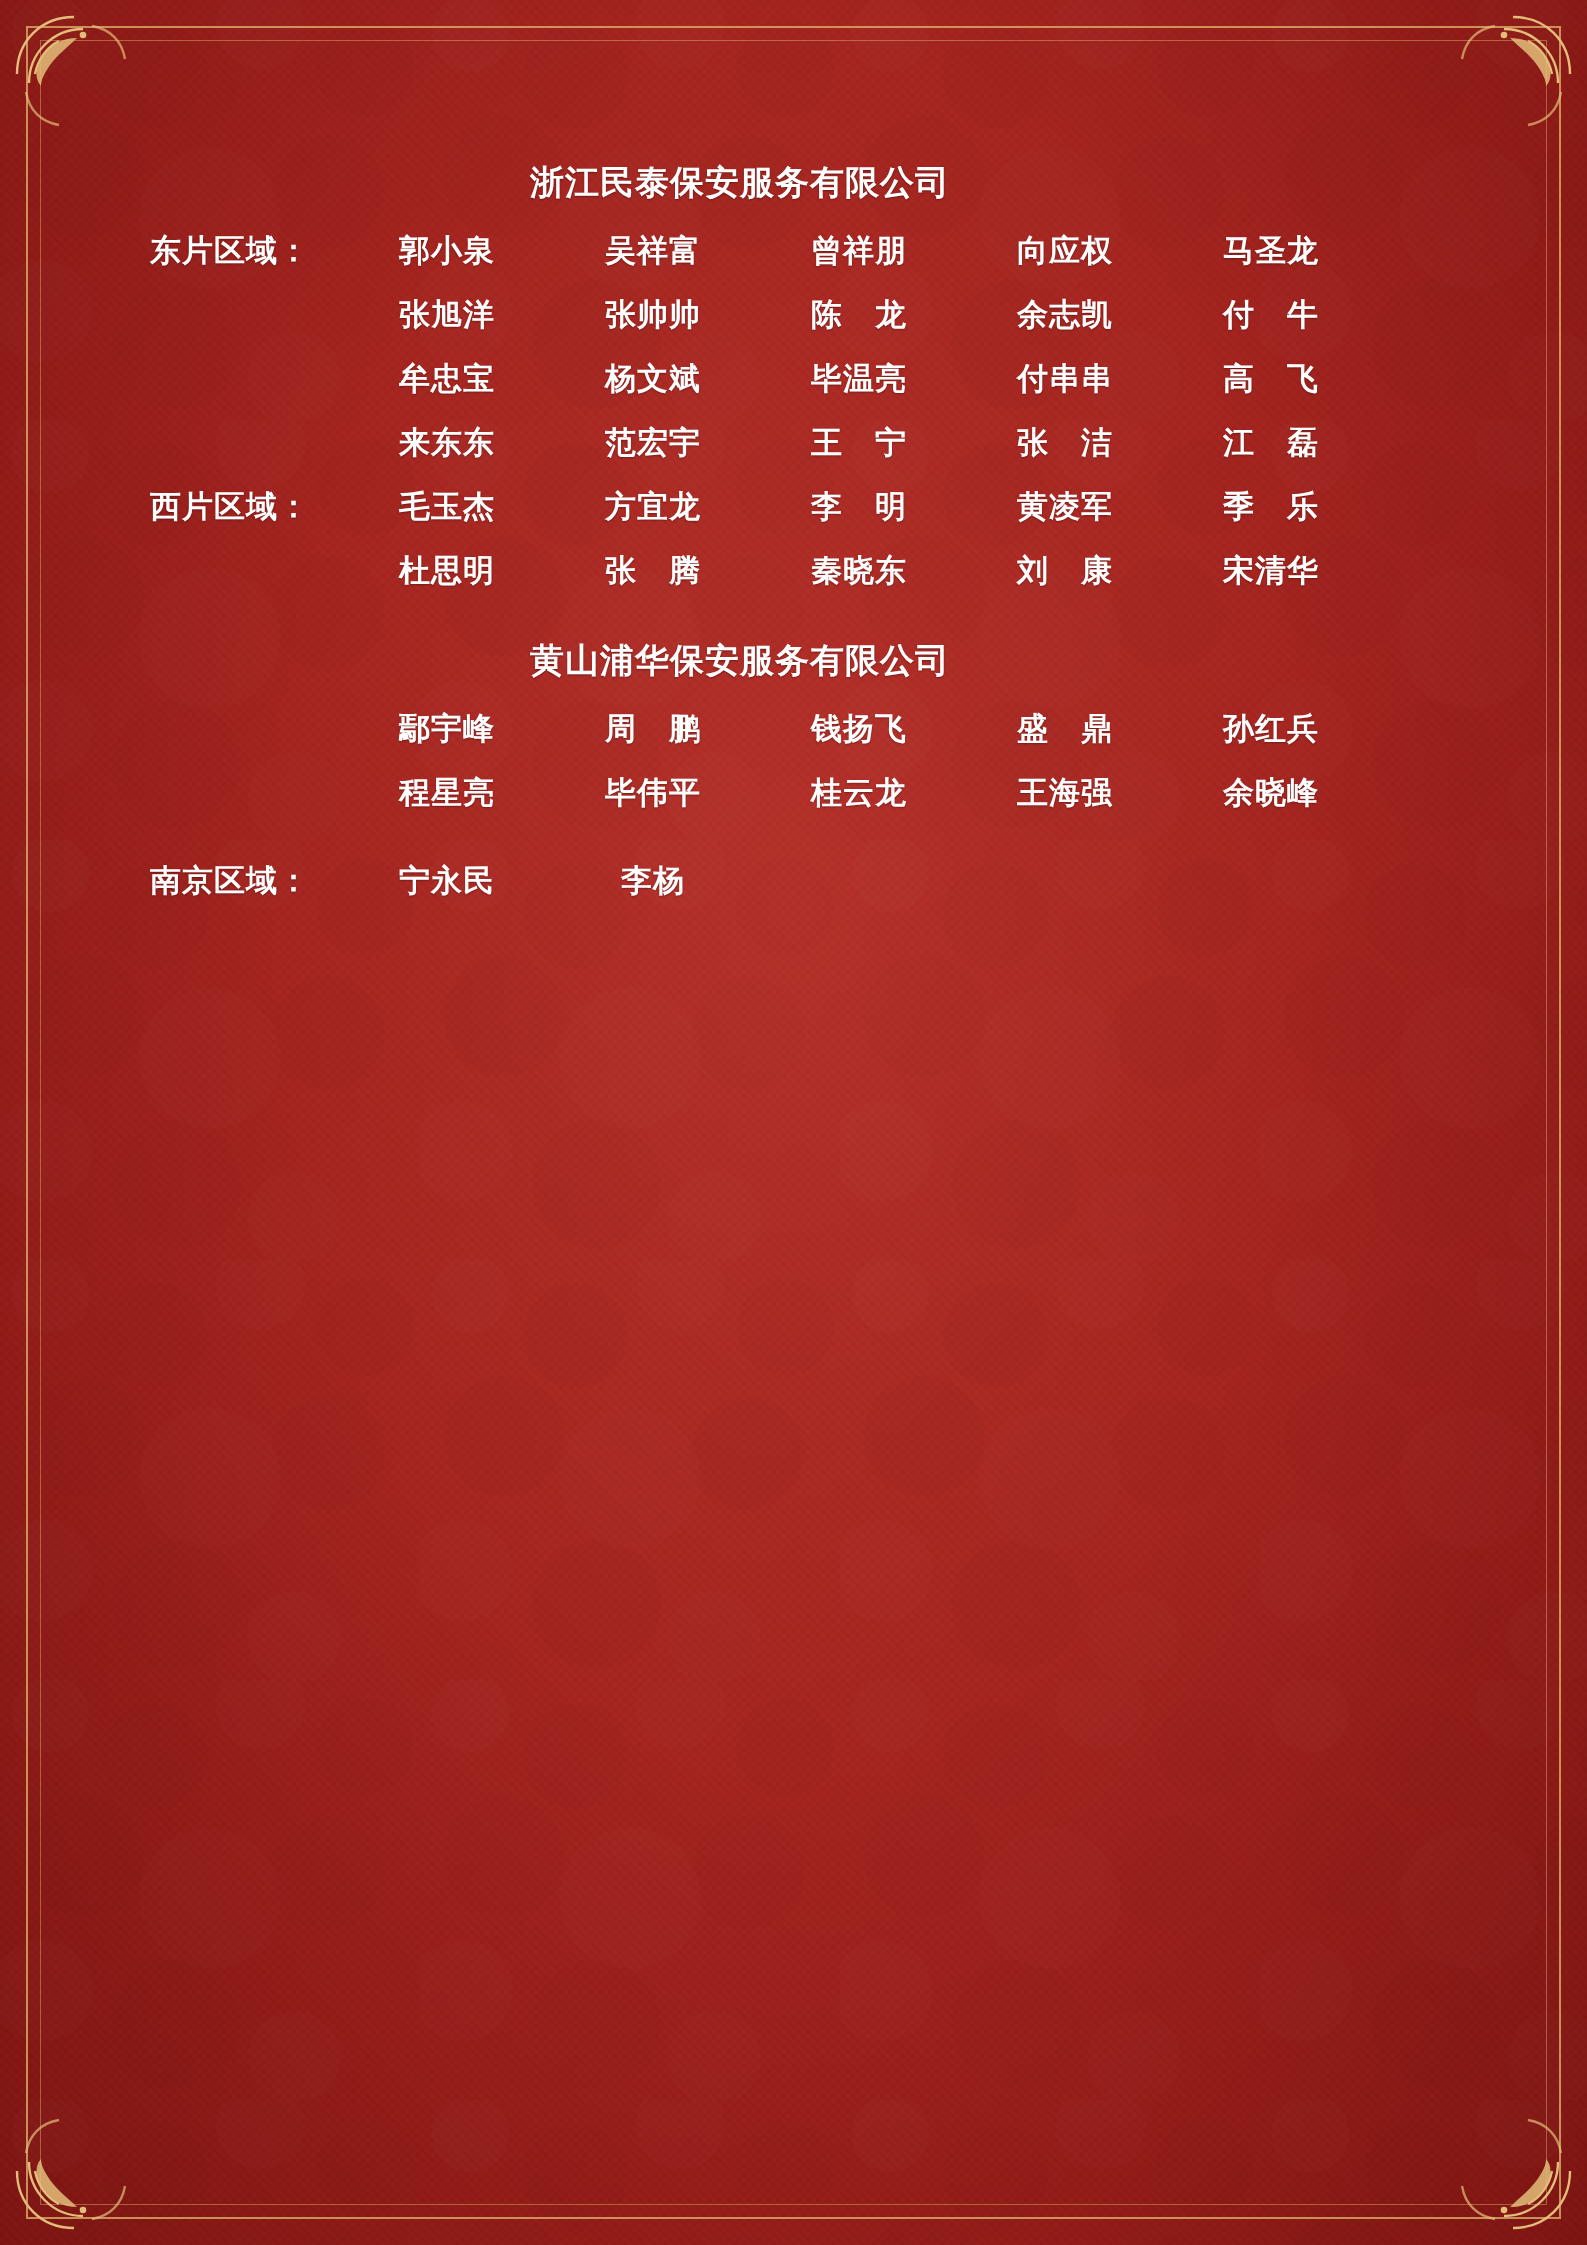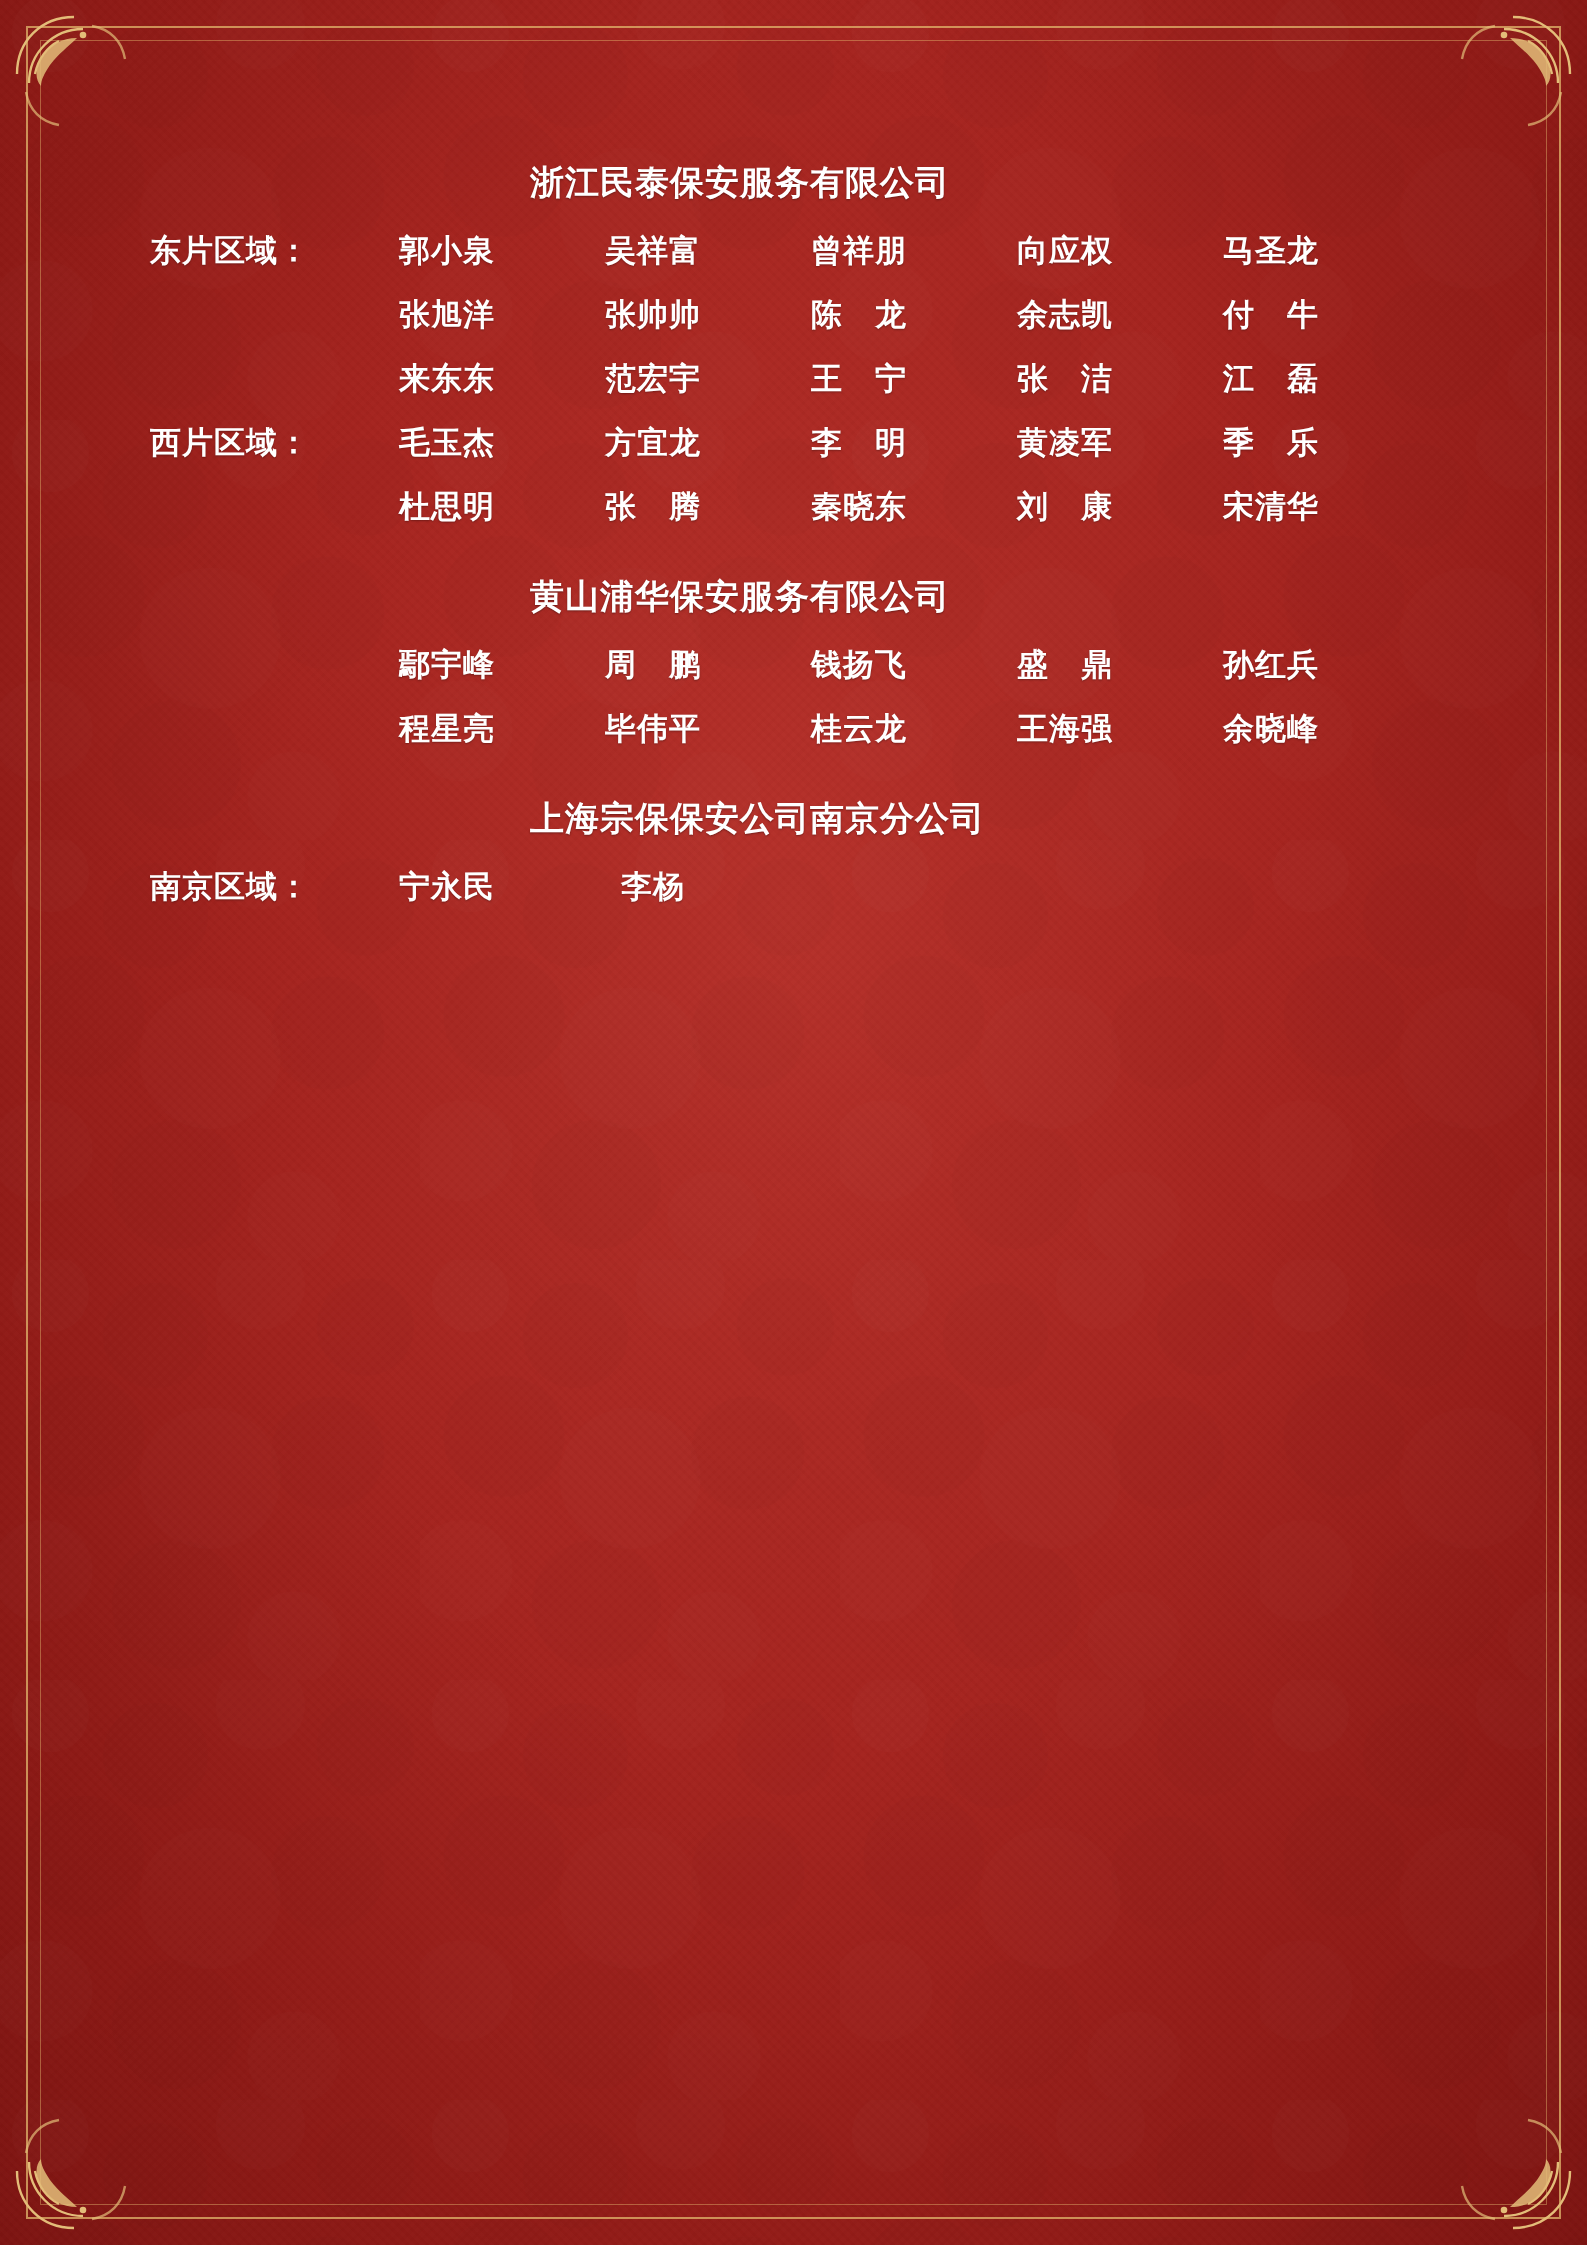--- a/index.html
+++ b/index.html
@@ -188,20 +188,30 @@
           <div class="name">张旭洋</div>
           <div class="name">张帅帅</div>
           <div class="name">陈　龙</div>
           <div class="name">余志凯</div>
           <div class="name">付　牛</div>
         </div>
       </div>
       <div class="row">
         <div class="row-label blank"></div>
         <div class="names">
+          <div class="name">牟忠宝</div>
+          <div class="name">杨文斌</div>
+          <div class="name">毕温亮</div>
+          <div class="name">付串串</div>
+          <div class="name">高　飞</div>
+        </div>
+      </div>
+      <div class="row">
+        <div class="row-label blank"></div>
+        <div class="names">
           <div class="name">来东东</div>
           <div class="name">范宏宇</div>
           <div class="name">王　宁</div>
           <div class="name">张　洁</div>
           <div class="name">江　磊</div>
         </div>
       </div>
       <div class="row">
         <div class="row-label">西片区域：</div>
         <div class="names">
@@ -242,21 +252,20 @@
           <div class="name">程星亮</div>
           <div class="name">毕伟平</div>
           <div class="name">桂云龙</div>
           <div class="name">王海强</div>
           <div class="name">余晓峰</div>
         </div>
       </div>
     </div>
 
     <div class="section">
-      <div class="section-title">上海宗保保安公司南京分公司</div>
       <div class="row">
         <div class="row-label">南京区域：</div>
         <div class="names">
           <div class="name">宁永民</div>
           <div class="name">李杨</div>
         </div>
       </div>
     </div>
 
   </div>

